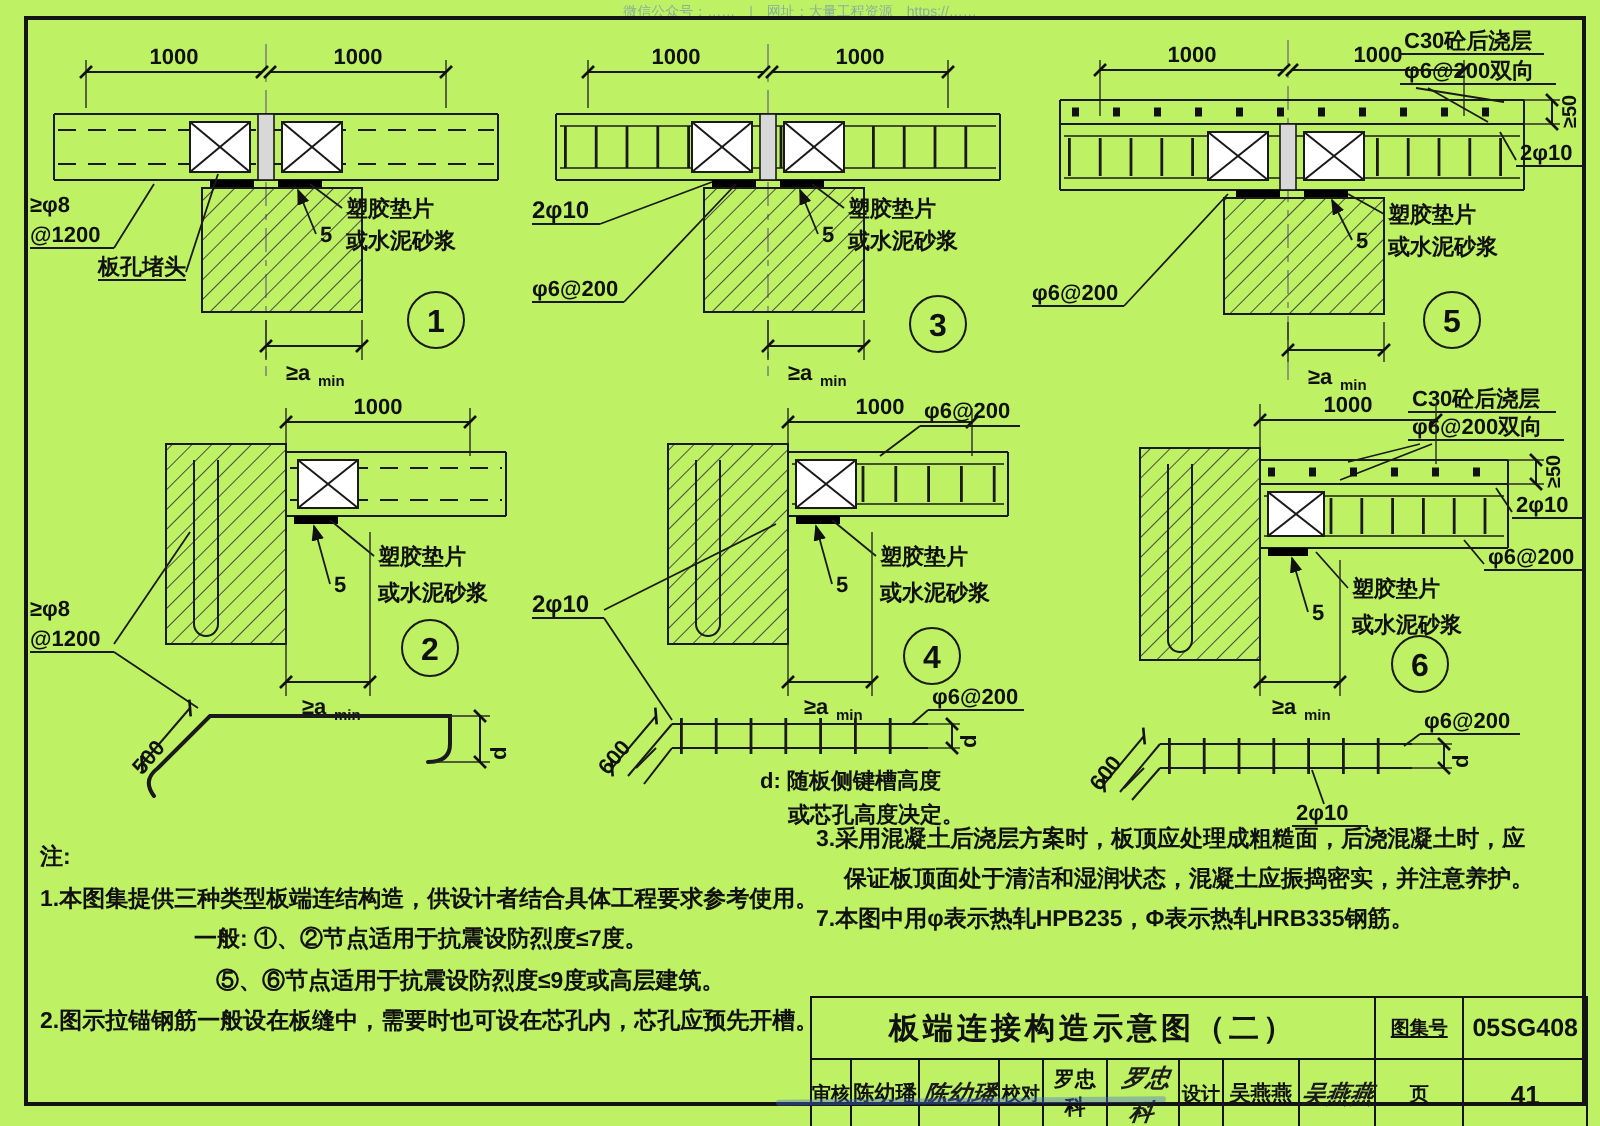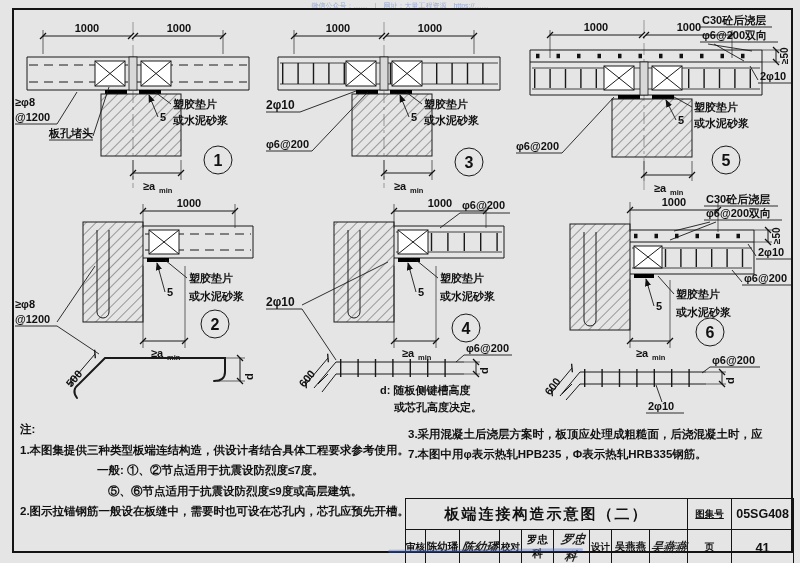--- a/index.html
+++ b/index.html
@@ -1,37 +1,37 @@
 <!DOCTYPE html>
 <html><head>
 <meta charset="utf-8">
 <style>
   html,body{margin:0;padding:0;background:#fff;}
   body{width:800px;height:563px;position:relative;font-family:"Liberation Sans",sans-serif;color:#111;overflow:hidden;}
-  .page{position:absolute;inset:0;background:#e5e5e5;}
+  .page{position:absolute;inset:0;background:#bef264;}
   .pborder{position:absolute;left:12px;top:8px;width:781px;height:545px;border:2px solid #141414;box-sizing:border-box;}
   .watermark{position:absolute;top:1px;left:50%;transform:translateX(-50%);font-size:7px;color:rgba(90,120,200,.55);white-space:nowrap;}
   .panel{position:absolute;}
   svg{display:block;overflow:visible;}
   svg text{font-family:"Liberation Sans",sans-serif;font-weight:600;fill:#111;}
   .t11{font-size:11px;} .t10{font-size:10px;} .t12{font-size:12px;} .t7{font-size:7.5px;}
   .dimt{font-size:11px;text-anchor:middle;}
   .cnum{font-size:16px;text-anchor:middle;}
   .s{stroke:#1a1a1a;stroke-width:1;fill:none;}
   .sthin{stroke:#1a1a1a;stroke-width:.8;fill:none;}
   .s2{stroke:#1a1a1a;stroke-width:2;fill:none;stroke-linecap:round;}
   .cL{stroke:#777;stroke-width:.7;stroke-dasharray:12 4 3 4;fill:none;}
   .dsh{stroke:#1a1a1a;stroke-width:1;stroke-dasharray:9 6;fill:none;}
   .ext{stroke:#2a2a2a;stroke-width:.7;fill:none;}
   .ldr{stroke:#1a1a1a;stroke-width:.9;fill:none;}
   .shim{fill:#000;stroke:none;}
   .grout{fill:#d8d8d8;stroke:#1a1a1a;stroke-width:.8;}
   .xbox{fill:#fff;stroke:#1a1a1a;stroke-width:1;}
   .notes{position:absolute;left:20px;top:419px;width:392px;font-size:11.5px;font-weight:600;line-height:20.5px;white-space:nowrap;}
-  .notes-right{position:absolute;left:408px;top:424px;width:386px;font-size:11.5px;font-weight:600;line-height:20px;white-space:nowrap;}
+  .notes-right{position:absolute;left:408px;top:410px;width:386px;font-size:11.5px;font-weight:600;line-height:20px;white-space:nowrap;}
   .ml56{margin-left:77px;} .ml88{margin-left:88px;} .ml14{margin-left:14px;}
   table.tb{position:absolute;left:405px;top:498px;width:388px;border-collapse:collapse;table-layout:fixed;}
   table.tb td{border:1.6px solid #141414;text-align:center;vertical-align:middle;padding:0;overflow:hidden;font-weight:600;}
   td.tbtitle{font-size:15px;letter-spacing:2px;height:30px;}
   td.small{font-size:9.5px;text-decoration:underline;} td.name{font-size:10.5px;} td.atlas{font-size:12.5px;margin-left:41px;} td.pageno{font-size:13px;}
   td.sig{font-size:12px;font-style:italic;font-family:"DejaVu Serif",serif;transform:skewX(-8deg);color:#1b1b1b;}
   .row2{height:22px;}
   .penmark{position:absolute;left:388px;top:549px;width:195px;height:3px;background:rgba(70,110,215,.4);transform:rotate(-.5deg);border-radius:2px;}
 </style>
 </head>
@@ -450,20 +450,21 @@
 
   <div class="notes">
     <div>注:</div>
     <div>1.本图集提供三种类型板端连结构造，供设计者结合具体工程要求参考使用。</div>
     <div class="ml56">一般: ①、②节点适用于抗震设防烈度≤7度。</div>
     <div class="ml88">⑤、⑥节点适用于抗震设防烈度≤9度或高层建筑。</div>
     <div>2.图示拉锚钢筋一般设在板缝中，需要时也可设在芯孔内，芯孔应预先开槽。</div>
   </div>
   <div class="notes-right">
     <div>3.采用混凝土后浇层方案时，板顶应处理成粗糙面，后浇混凝土时，应</div>
+    <div class="ml14">保证板顶面处于清洁和湿润状态，混凝土应振捣密实，并注意养护。</div>
     <div>7.本图中用φ表示热轧HPB235，Φ表示热轧HRB335钢筋。</div>
   </div>
 
   <table class="tb">
     <colgroup>
       <col style="width:20px">
         <col style="width:34px">
         <col style="width:40px">
       <col style="width:22px">
         <col style="width:32px">

